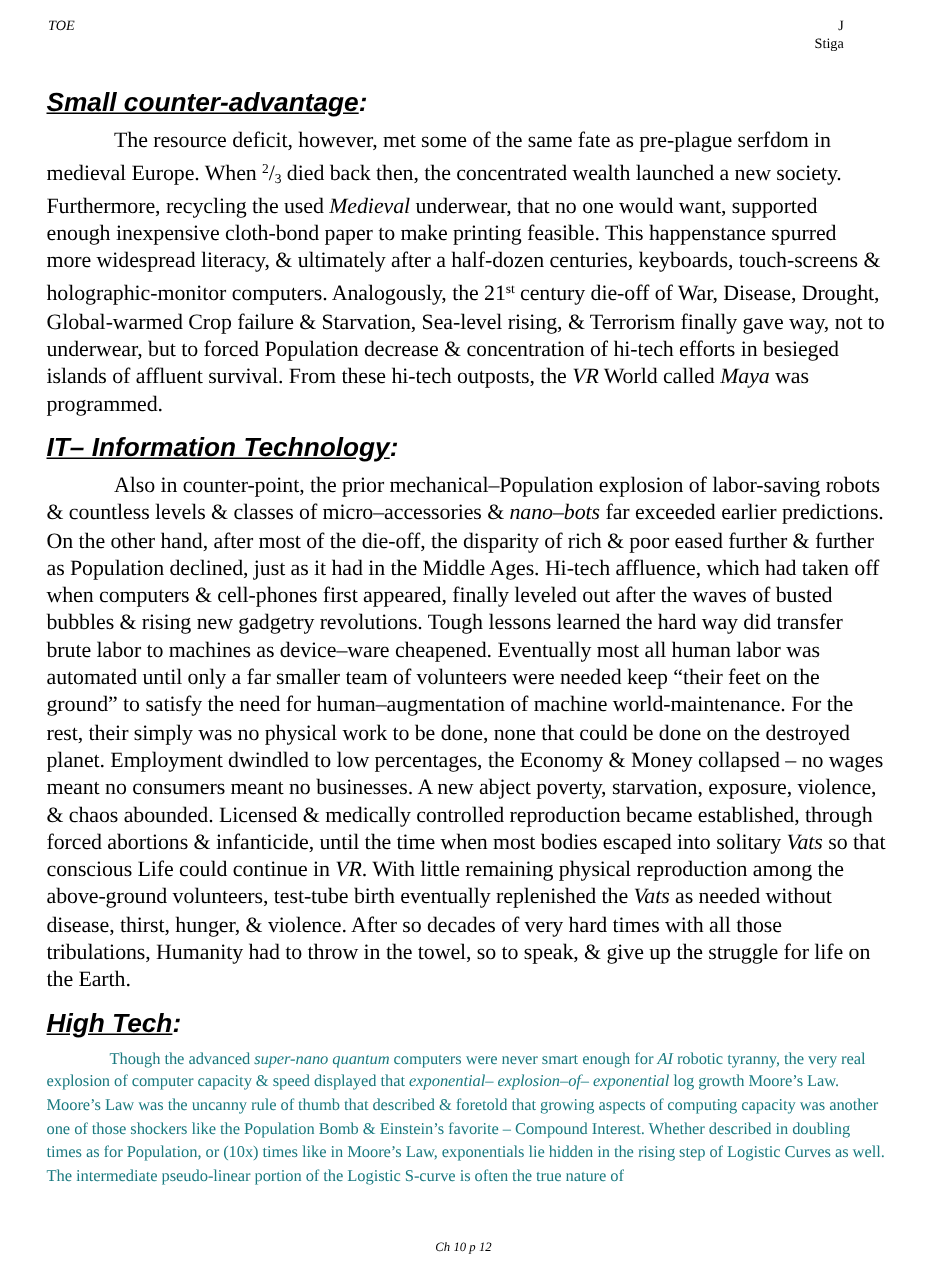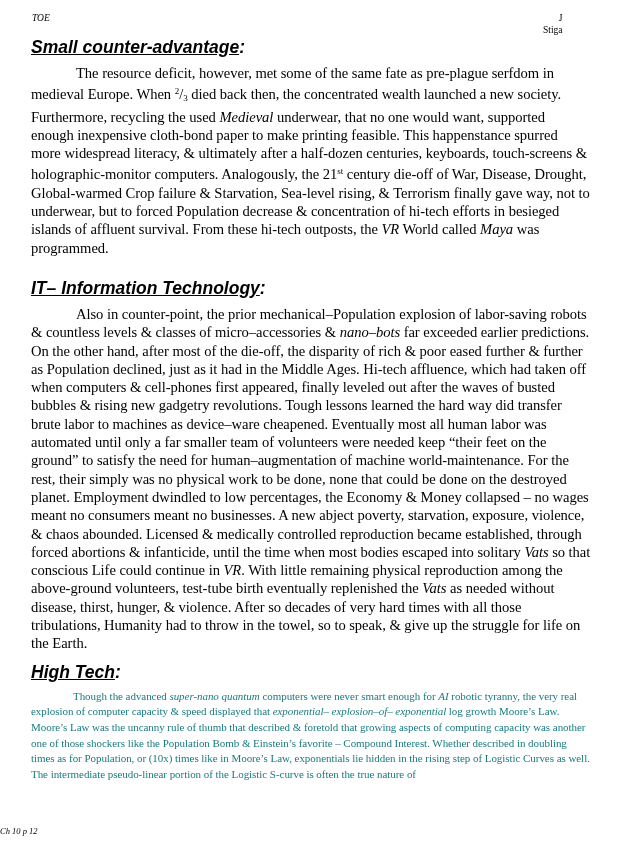--- a/index.html
+++ b/index.html
@@ -2,34 +2,34 @@
 <html><head>
   <meta charset="utf-8">
   <style>
     html, body { margin: 0; padding: 0; background: #ffffff; }
     body { width: 618px; height: 845px; position: relative; overflow: hidden; color: #000; }
     .header { position: absolute; top: 12px; left: 0; width: 546px; height: 30px;
       font-family: "Liberation Serif", serif; font-style: italic; font-size: 9.5px; line-height: 12px; }
     .h-left { position: absolute; left: 32px; top: 0; }
     .h-center { position: absolute; left: 100px; width: 405px; top: 0; text-align: center; }
     .h-right { position: absolute; left: 543px; top: 0; font-style: normal; text-align: right; }
-    .content { position: absolute; left: 31px; top: 36px; width: 560px; }
+    .content { position: absolute; left: 31px; top: 57px; width: 560px; }
     .heading { font-family: "Liberation Sans", sans-serif; font-style: italic; font-size: 17.5px;
       line-height: 22px; margin: 0 0 6px 0; }
     .heading .u { text-decoration: underline; }
     .para { font-family: "Liberation Serif", serif; font-size: 14.6px; line-height: 18.3px;
       margin: 0 0 8px 0; text-indent: 45px; letter-spacing: -0.05px; }
     .para i { font-style: italic; }
     .sup { font-size: 9px; vertical-align: 5px; }
     .sub { font-size: 9px; vertical-align: -2px; }
     .teal { color: #1a7a80; font-size: 11px; line-height: 15.7px; text-indent: 42px; }
     #sec1 { margin-top: 0; }
-    #sec2 { margin-top: 20px; }
+    #sec2 { margin-top: 8px; }
     #sec3 { }
-    .footer { position: absolute; top: 826px; left: 0; width: 618px; 
+    .footer { position: absolute; top: 826px; left: 0; width: 618px; text-align: center;
       font-family: "Liberation Serif", serif; font-style: italic; font-size: 8.5px; }
   </style>
 </head>
 <body>
 
 <div class="header">
   <span class="h-left">TOE</span>
   <div class="h-center">
   </div>
   <span class="h-right">J Stiga</span>

